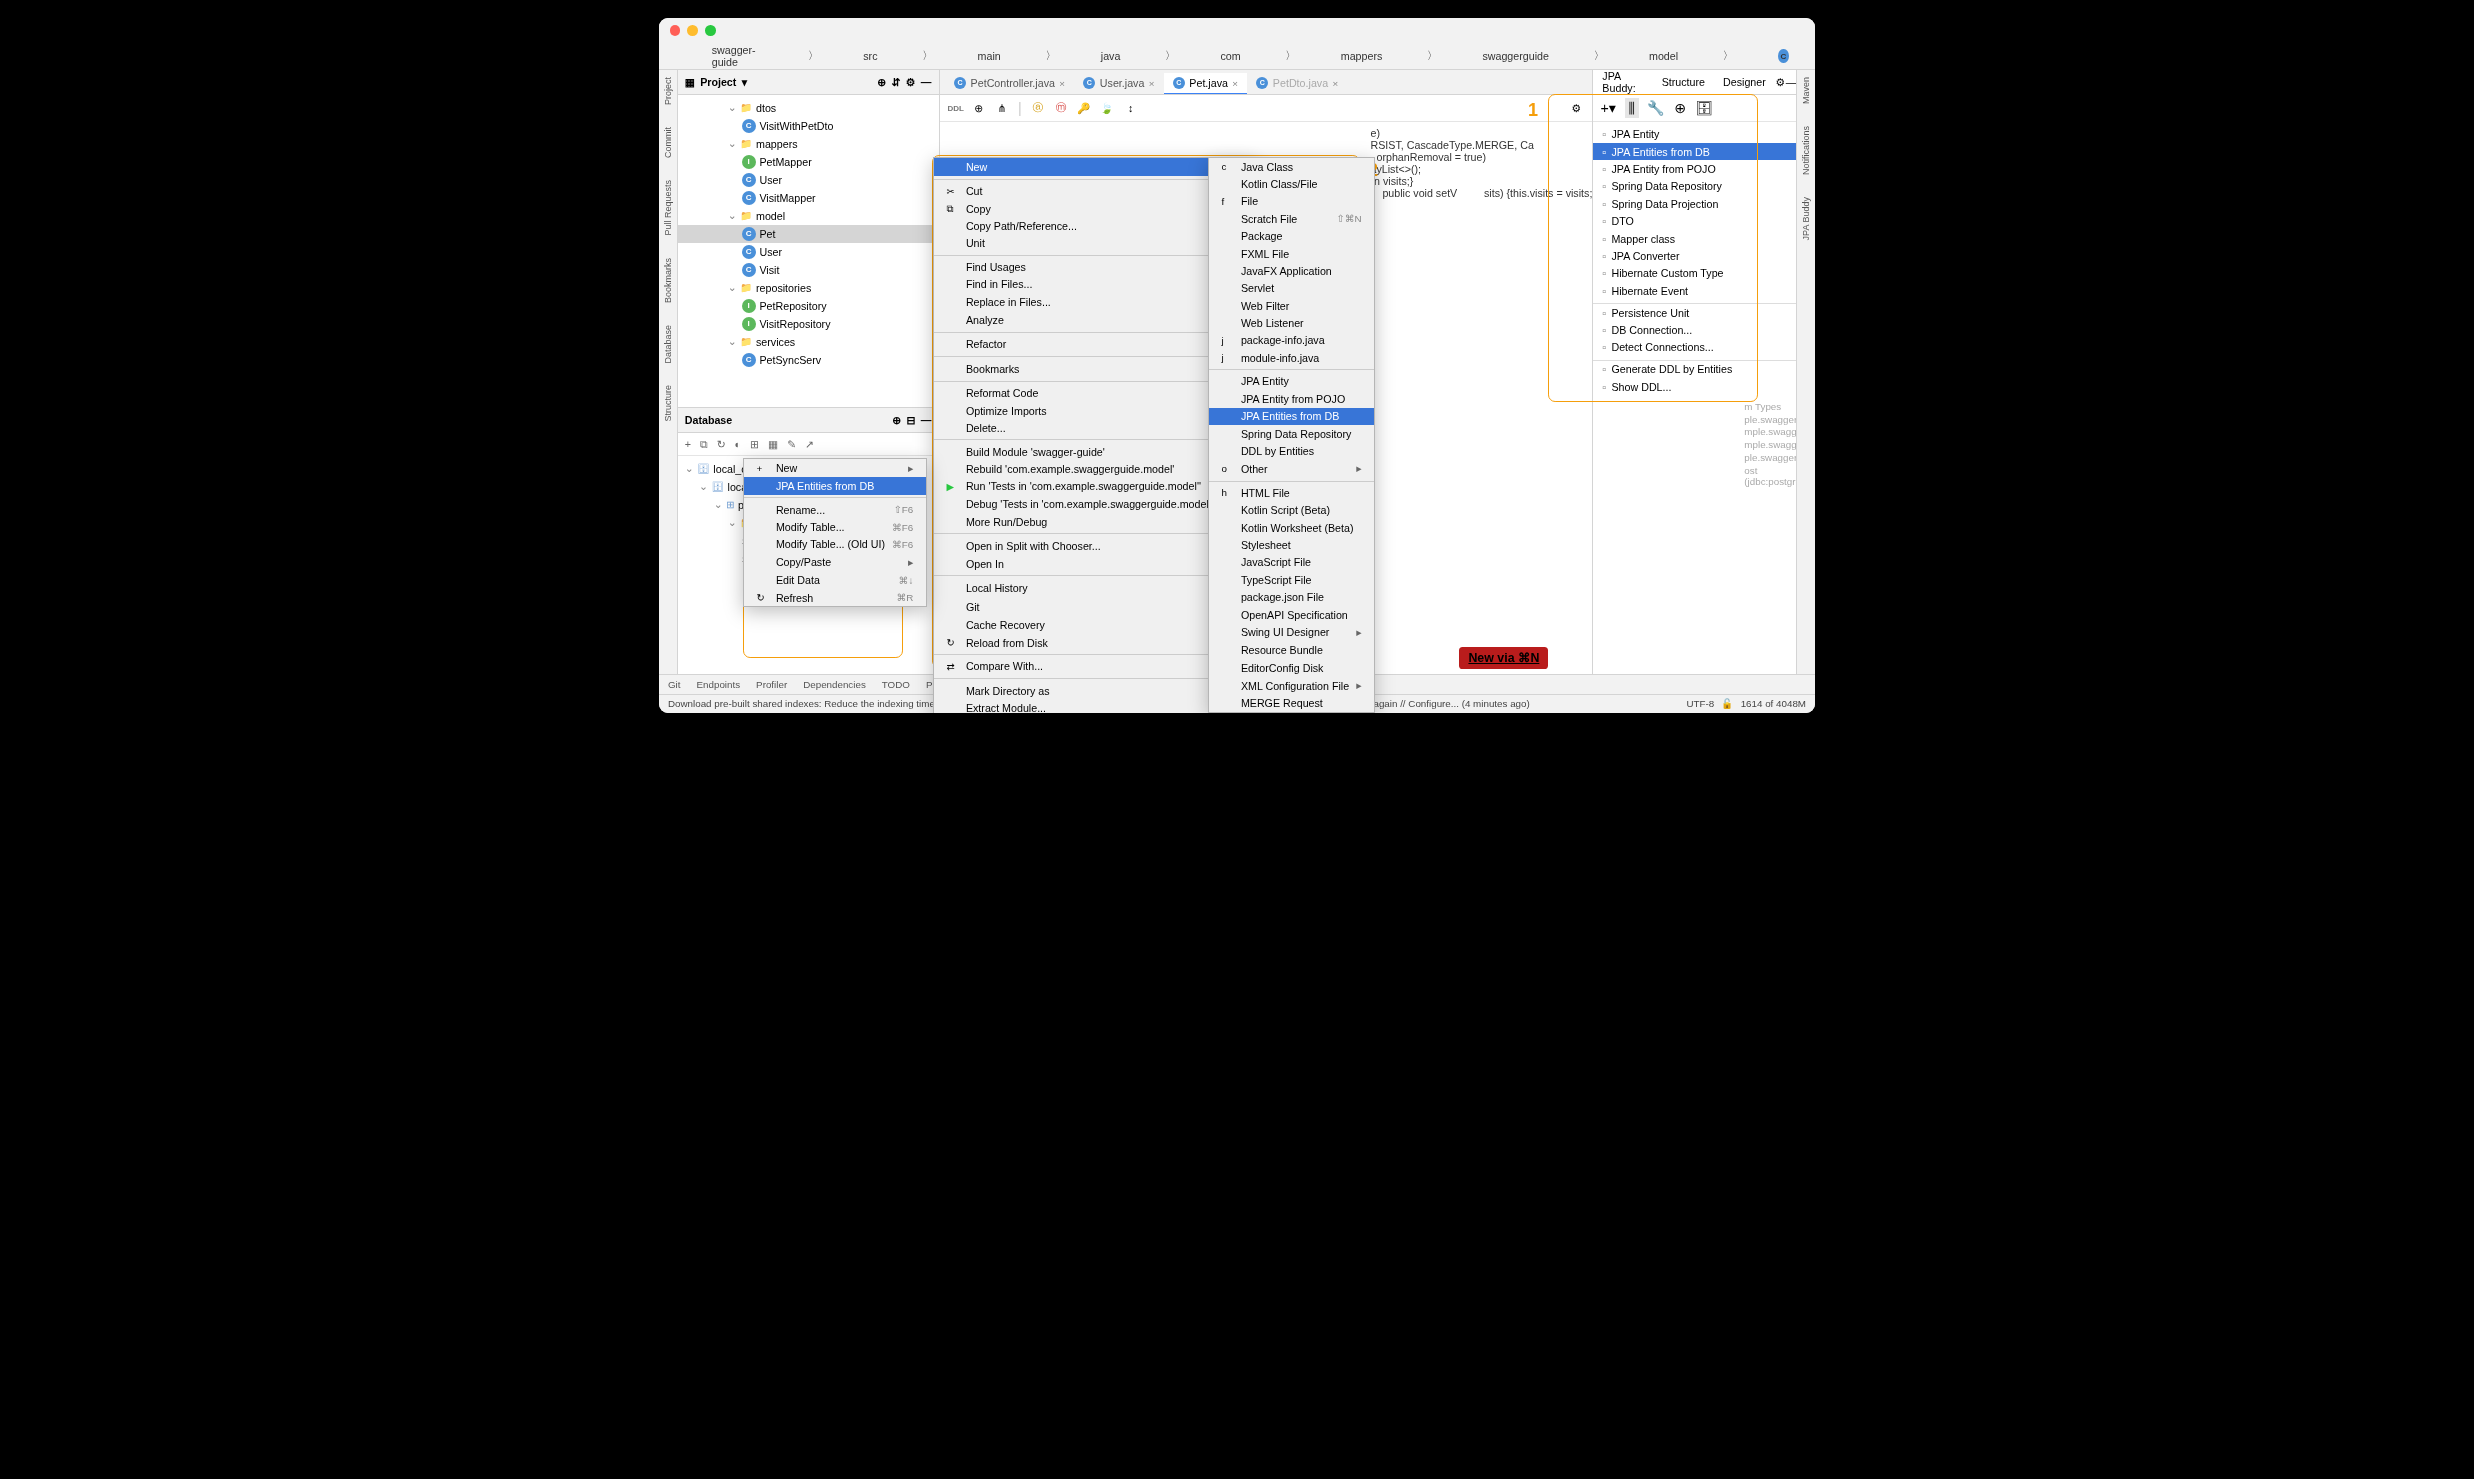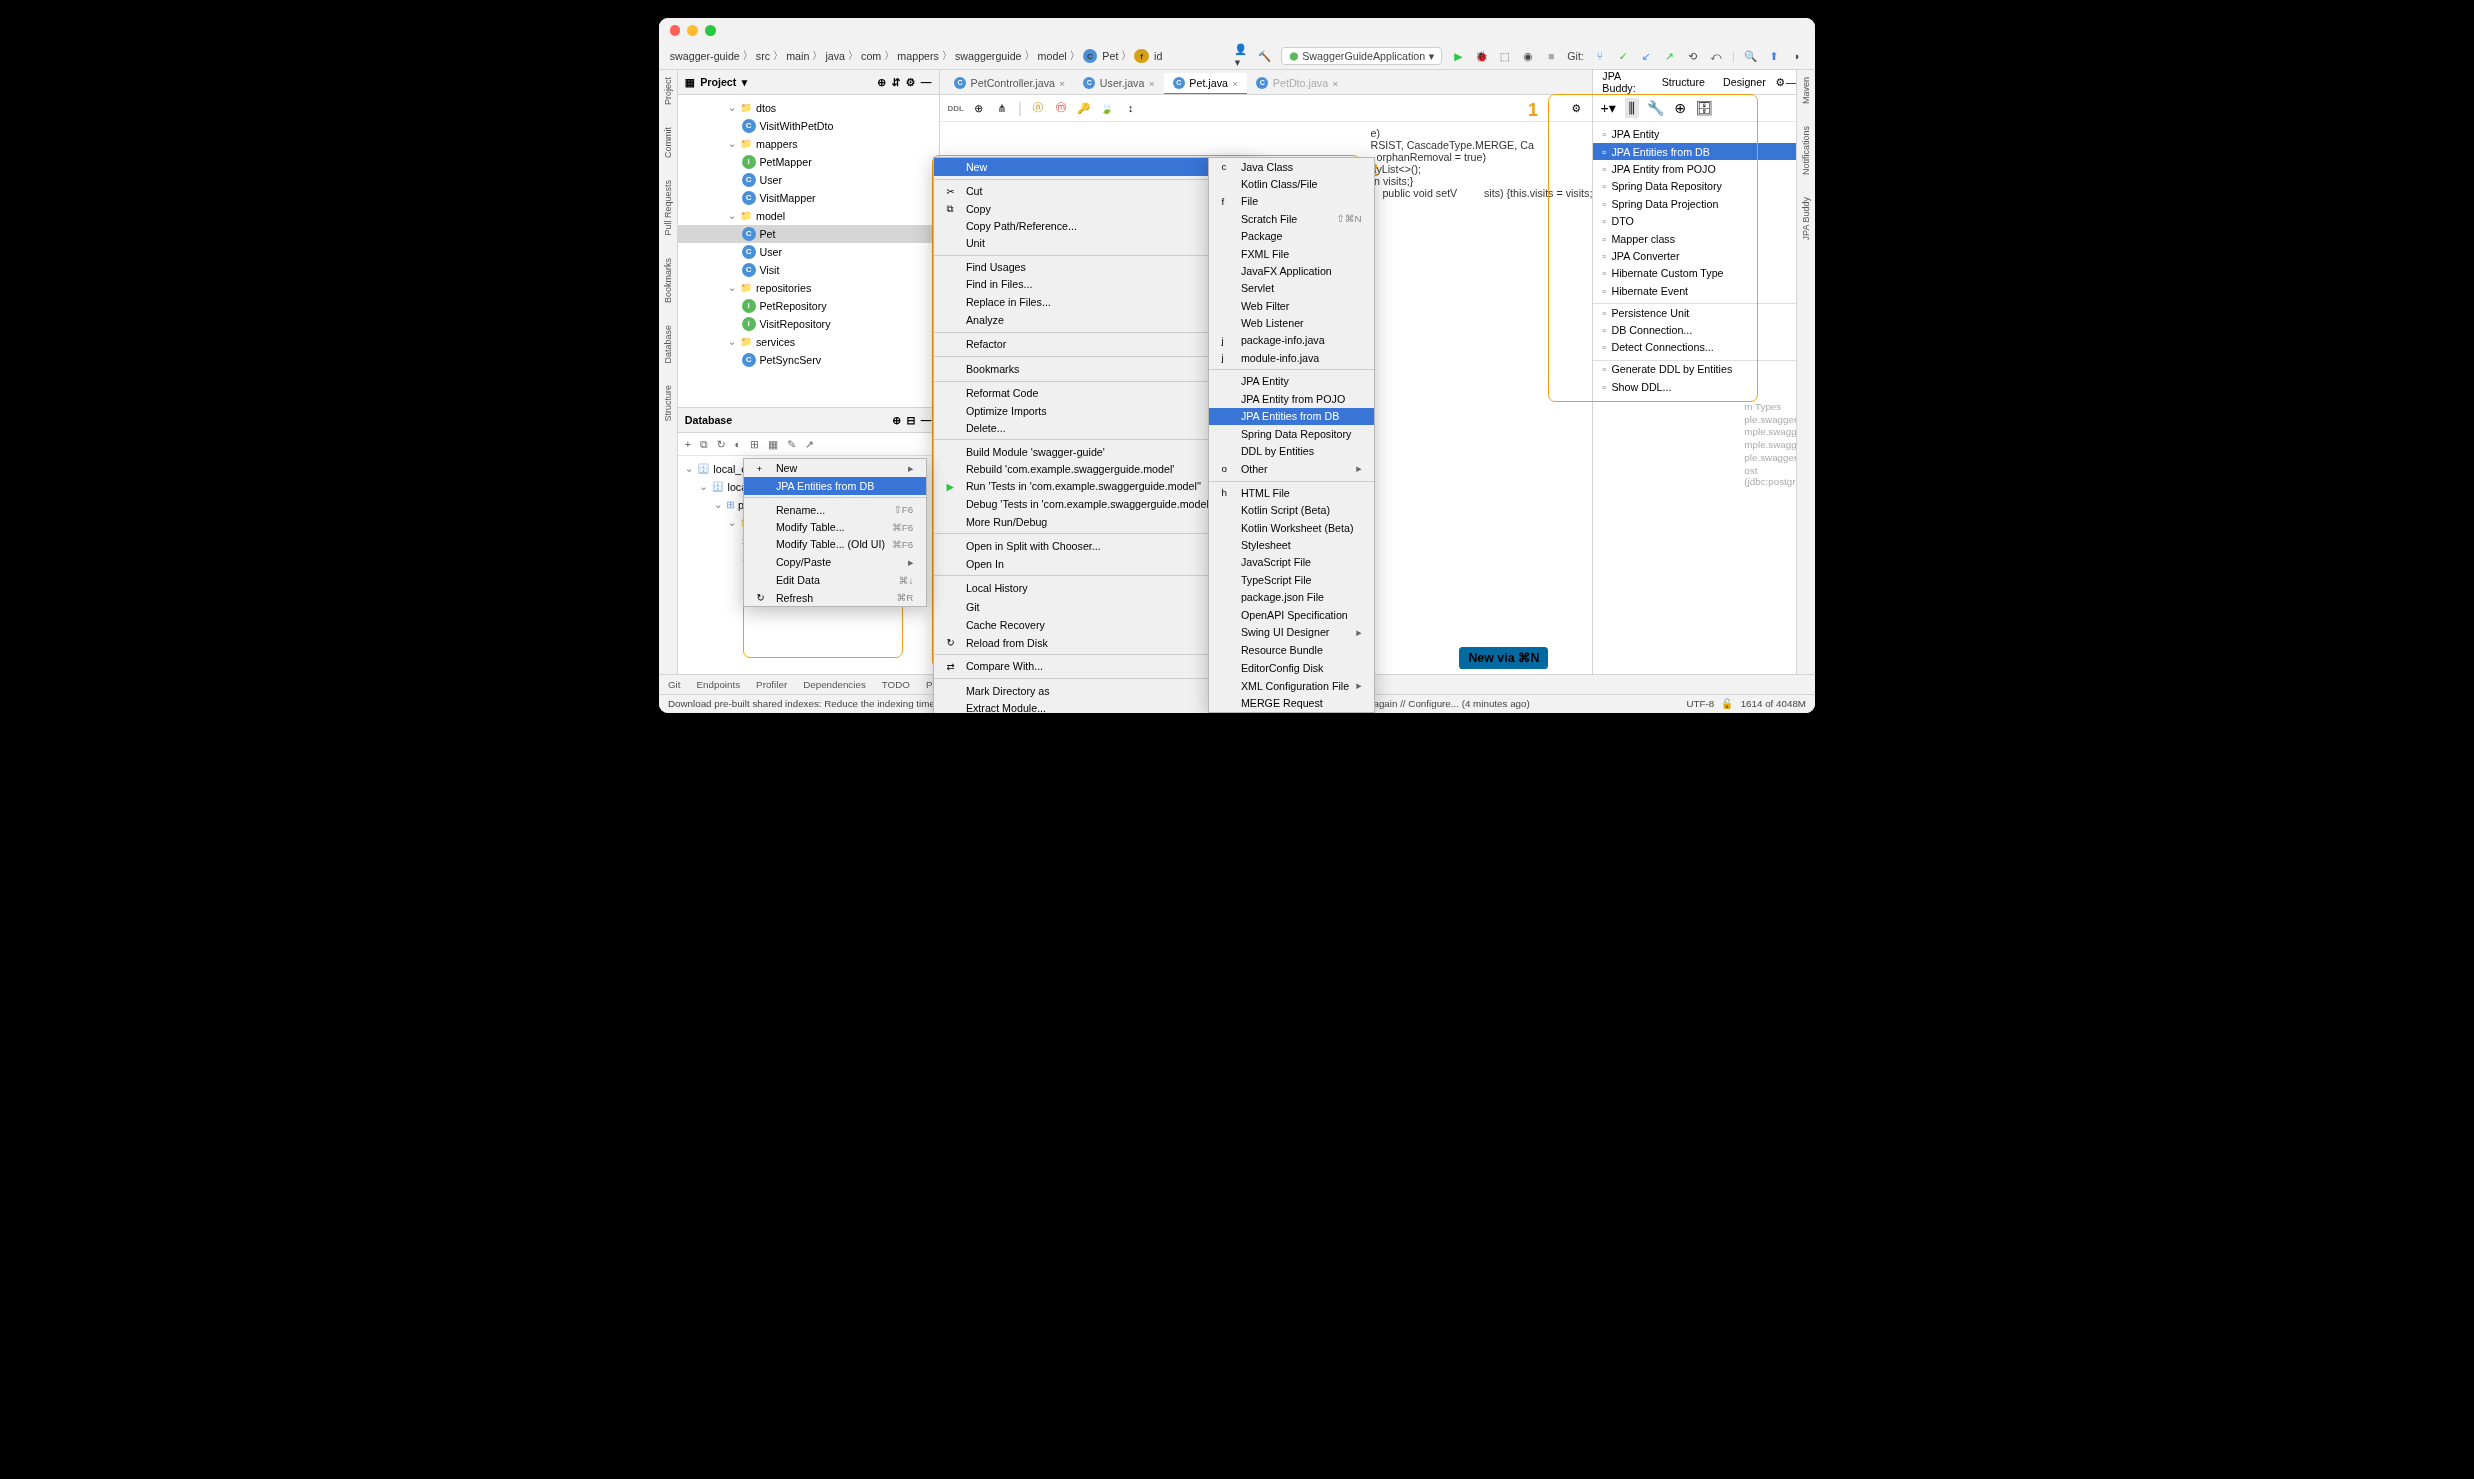--- a/index.html
+++ b/index.html
@@ -5,21 +5,21 @@
 * { margin: 0; padding: 0; box-sizing: border-box; font-family: -apple-system, "Segoe UI", sans-serif; }
 body { background: #000; display: flex; justify-content: center; align-items: flex-start; padding: 18px; }
 .window { width: 1156px; background: #f2f2f2; border-radius: 9px; overflow: hidden; box-shadow: 0 9px 36px rgba(0,0,0,.5); position: relative; }
 .titlebar { height: 25px; display: flex; align-items: center; padding: 0 10.7px; background: #f2f2f2; position: relative; }
 .traffic { display: flex; gap: 7.1px; }
 .tl { width: 10.7px; height: 10.7px; border-radius: 50%; }
 .tl.red { background: #ff5f57; } .tl.yellow { background: #febc2e; } .tl.green { background: #28c840; }
 .title { position: absolute; left: 0; right: 0; text-align: center; font-size: 11.6px; font-weight: 600; color: #222; }
 .navbar { height: 27px; background: #f2f2f2; border-bottom: 0.9px solid #d4d4d4; display: flex; align-items: center; padding: 0 10.7px; font-size: 10.7px; color: #444; gap: 3.6px; }
 .crumbs { display: flex; align-items: center; gap: 2.7px; flex: 1; }
-.crumbs span { color: #333; }
+.crumbs span { color: #333; margin-left: 42px; }
 .chev { color: #aaa; }
 .nav-right { display: flex; align-items: center; gap: 9px; }
 .run-conf { border: 0.9px solid #ccc; border-radius: 3.6px; padding: 1.8px 7.1px; background: #fff; display: flex; align-items: center; gap: 3.6px; }
 .ico { width: 14.2px; height: 14.2px; display: inline-flex; align-items: center; justify-content: center; font-size: 10.7px; }
 .body { display: flex; height: 604px; background: #fff; }
 .stripe { width: 19.6px; background: #f2f2f2; border-right: 0.9px solid #d4d4d4; display: flex; flex-direction: column; align-items: center; padding-top: 7.1px; gap: 22px; font-size: 9px; color: #555; }
 .stripe .lbl { writing-mode: vertical-rl; transform: rotate(180deg); cursor: pointer; }
 .stripe.right { border-left: 0.9px solid #d4d4d4; border-right: none; }
 .leftcol { width: 276px; display: flex; flex-direction: column; border-right: 0.9px solid #d4d4d4; }
 .panel-hdr { height: 25px; display: flex; align-items: center; padding: 0 7.1px; font-size: 10.7px; font-weight: 600; border-bottom: 0.9px solid #d4d4d4; background: #f2f2f2; gap: 5.3px; }
@@ -42,21 +42,21 @@
 .code { white-space: pre; }
 .rightcol { width: 204px; border-left: 0.9px solid #d4d4d4; background: #fff; display: flex; flex-direction: column; }
 .jpa-hdr { height: 25px; display: flex; align-items: center; font-size: 10.7px; border-bottom: 0.9px solid #d4d4d4; background: #fff; }
 .jpa-hdr .t { padding: 0 9px; height: 100%; display: flex; align-items: center; cursor: pointer; }
 .jpa-hdr .t.a { font-weight: 400; }
 .jpa-tb { height: 27px; display: flex; align-items: center; padding: 0 7.1px; gap: 9px; border-bottom: 0.9px solid #e5e5e5; }
 .jpa-tree { flex: 1; font-size: 10.7px; padding: 3.6px 0; overflow: auto; }
 .jr { padding: 2.7px 9px; display: flex; align-items: center; gap: 5.3px; cursor: pointer; }
 .jr.h { background: #3875d7; color: #fff; }
 .jr.sep { border-top: 0.9px solid #ddd; margin-top: 3.6px; padding-top: 5.3px; }
-.new-badge { position: absolute; right: 44px; bottom: 5.3px; background: #0369a1; padding: 3.6px 9px; font-size: 12.4px; font-weight: 600; border-radius: 3.6px; }
+.new-badge { position: absolute; right: 44px; bottom: 5.3px; background: #b91c1c; padding: 3.6px 9px; font-size: 12.4px; font-weight: 600; border-radius: 3.6px; text-decoration: underline; }
 .botstrip { height: 19.6px; background: #f2f2f2; border-top: 0.9px solid #d4d4d4; display: flex; align-items: center; font-size: 9.8px; padding: 0 9px; gap: 16px; color: #555; }
 .status { height: 19.6px; background: #f2f2f2; border-top: 0.9px solid #d4d4d4; display: flex; align-items: center; font-size: 9.8px; padding: 0 9px; color: #444; }
 .status .sp { flex: 1; }
 .ctx-menu { position: absolute; background: #f0f0f0; border: 0.9px solid #b5b5b5; box-shadow: 0 5.3px 18px rgba(0,0,0,.25); font-size: 10.7px; z-index: 100; min-width: 258px; }
 .ctx-menu .mi { padding: 2.7px 12.4px; display: flex; align-items: center; gap: 7.1px; cursor: pointer; }
 .ctx-menu .mi.hl { background: #3875d7; color: #fff; }
 .ctx-menu .sep { height: 0.9px; background: #ccc; margin: 2.7px 0; }
 .ctx-menu .sc { margin-left: auto; color: #888; font-size: 9.8px; }
 .ctx-menu .ar { margin-left: auto; color: #666; }
 .ctx-menu .mi.hl .ar { color: #fff; }

